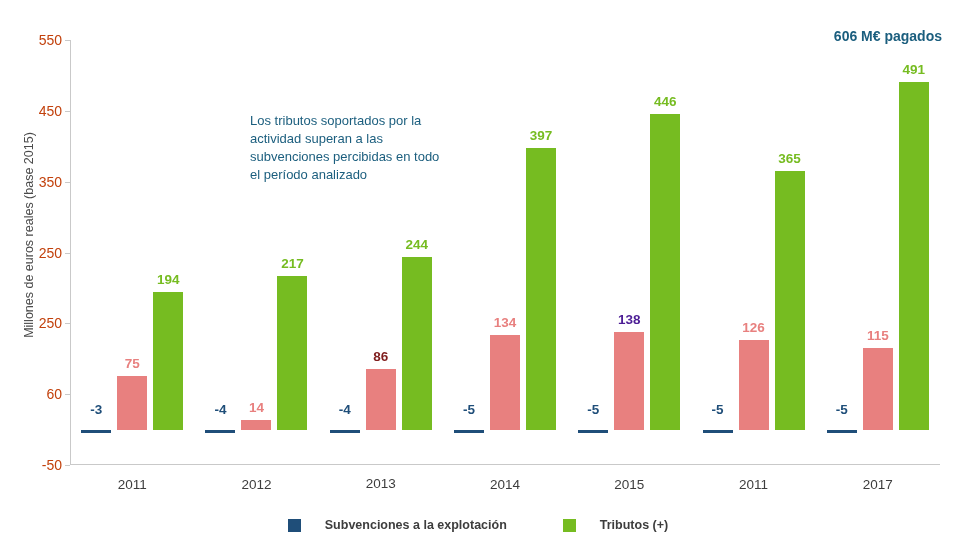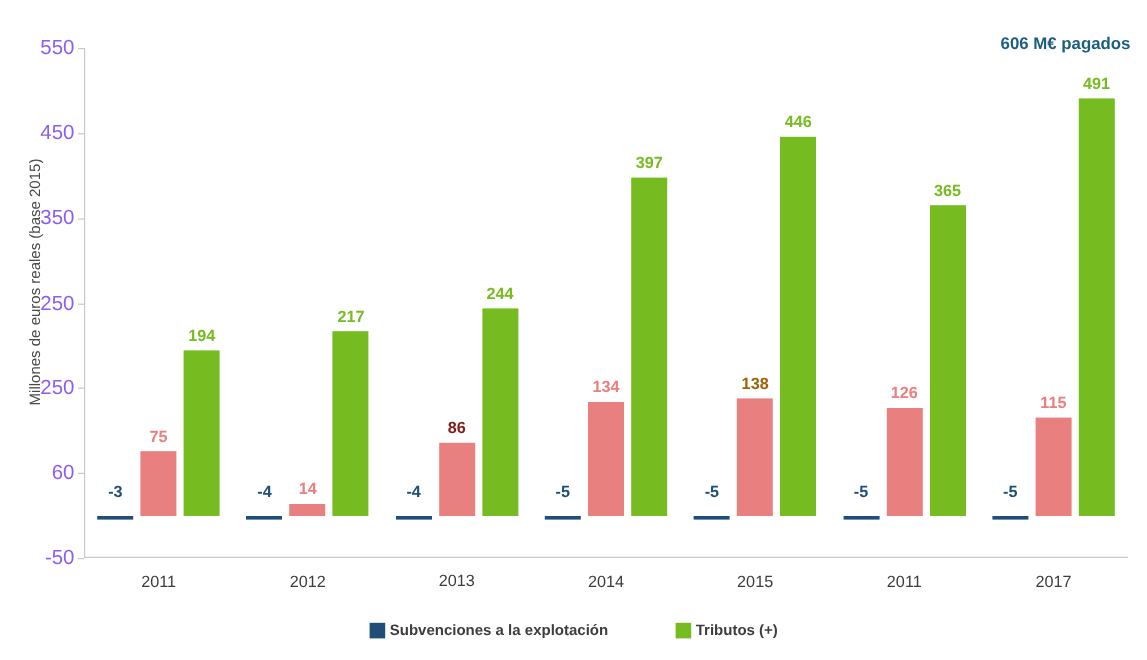--- a/index.html
+++ b/index.html
@@ -58,22 +58,22 @@
     position:absolute;
     background:#c9c9c9;
   }
   .y-axis{left:0;top:0;width:1px;height:425px;}
   .x-axis{left:0;bottom:0;width:870px;height:1px;}
 
   .tick-label{
     position:absolute;
     right:100%;
     margin-right:8px;
-    font-size:17px;
-    color:#8b5cf6;
+    font-size:14px;
+    color:#c2410c;
     transform:translateY(-50%);
     white-space:nowrap;
   }
   .tick-mark{
     position:absolute;
     left:-5px;width:5px;height:1px;background:#c9c9c9;
   }
 
   .cat-label{
     position:absolute;
@@ -98,34 +98,35 @@
 
   .legend{
     position:absolute;
     left:0;top:518px;width:956px;
     display:flex;
     justify-content:center;
     gap:56px;
     font-size:13px;
     color:#3d3d3d;
   }
-  .legend-item{display:flex;align-items:center;gap:4px;}
+  .legend-item{display:flex;align-items:center;gap:24px;}
   .legend-swatch{width:13px;height:13px;display:inline-block;}
   .legend-label{font-weight:bold;color:#3d3d3d;font-size:12.5px;}
 </style>
 </head>
 <body>
 
 <div id="chart-root">
 
 
   <div class="header-note">606 M€ pagados</div>
 
   <div class="y-axis-title">Millones de euros reales (base 2015)</div>
 
+  <div class="annotation">Los tributos soportados por la actividad superan a las subvenciones percibidas en todo el período analizado</div>
 
   <div class="plot" id="plot">
     <div class="axis-line y-axis"></div>
     <div class="axis-line x-axis"></div>
   <div class="tick-label" style="top: 425px;">-50</div>
       <div class="tick-mark" style="top: 425px;"></div>
       <div class="tick-label" style="top: 354.167px;">60</div>
       <div class="tick-mark" style="top: 354.167px;"></div>
       <div class="tick-label" style="top: 283.333px;">250</div>
       <div class="tick-mark" style="top: 283.333px;"></div>
@@ -162,21 +163,21 @@
       <div class="bar" style="left: 384px; top: 389.583px; width: 30px; height: 3.54167px; background: rgb(31, 78, 121);"></div>
       <div class="bar-label" style="left: 399px; color: rgb(31, 78, 121); top: 361.583px;">-5</div>
       <div class="bar" style="left: 420px; top: 294.667px; width: 30px; height: 94.9167px; background: rgb(232, 128, 127);"></div>
       <div class="bar-label" style="left: 435px; color: rgb(232, 128, 127); top: 274.667px;">134</div>
       <div class="bar" style="left: 456px; top: 108.375px; width: 30px; height: 281.208px; background: rgb(118, 188, 33);"></div>
       <div class="bar-label" style="left: 471px; color: rgb(118, 188, 33); top: 88.375px;">397</div>
       <div class="cat-label" style="left: 559.286px; top: 437px;">2015</div>
       <div class="bar" style="left: 508.286px; top: 389.583px; width: 30px; height: 3.54167px; background: rgb(31, 78, 121);"></div>
       <div class="bar-label" style="left: 523.286px; color: rgb(31, 78, 121); top: 361.583px;">-5</div>
       <div class="bar" style="left: 544.286px; top: 291.833px; width: 30px; height: 97.75px; background: rgb(232, 128, 127);"></div>
-      <div class="bar-label" style="left: 559.286px; color: #a16207; top: 271.833px;">138</div>
+      <div class="bar-label" style="left: 559.286px; color: #4c1d95; top: 271.833px;">138</div>
       <div class="bar" style="left: 580.286px; top: 73.6667px; width: 30px; height: 315.917px; background: rgb(118, 188, 33);"></div>
       <div class="bar-label" style="left: 595.286px; color: rgb(118, 188, 33); top: 53.6667px;">446</div>
       <div class="cat-label" style="left: 683.571px; top: 437px;">2011</div>
       <div class="bar" style="left: 632.571px; top: 389.583px; width: 30px; height: 3.54167px; background: rgb(31, 78, 121);"></div>
       <div class="bar-label" style="left: 647.571px; color: rgb(31, 78, 121); top: 361.583px;">-5</div>
       <div class="bar" style="left: 668.571px; top: 300.333px; width: 30px; height: 89.25px; background: rgb(232, 128, 127);"></div>
       <div class="bar-label" style="left: 683.571px; color: rgb(232, 128, 127); top: 280.333px;">126</div>
       <div class="bar" style="left: 704.571px; top: 131.042px; width: 30px; height: 258.542px; background: rgb(118, 188, 33);"></div>
       <div class="bar-label" style="left: 719.571px; color: rgb(118, 188, 33); top: 111.042px;">365</div>
       <div class="cat-label" style="left: 807.857px; top: 437px;">2017</div>

